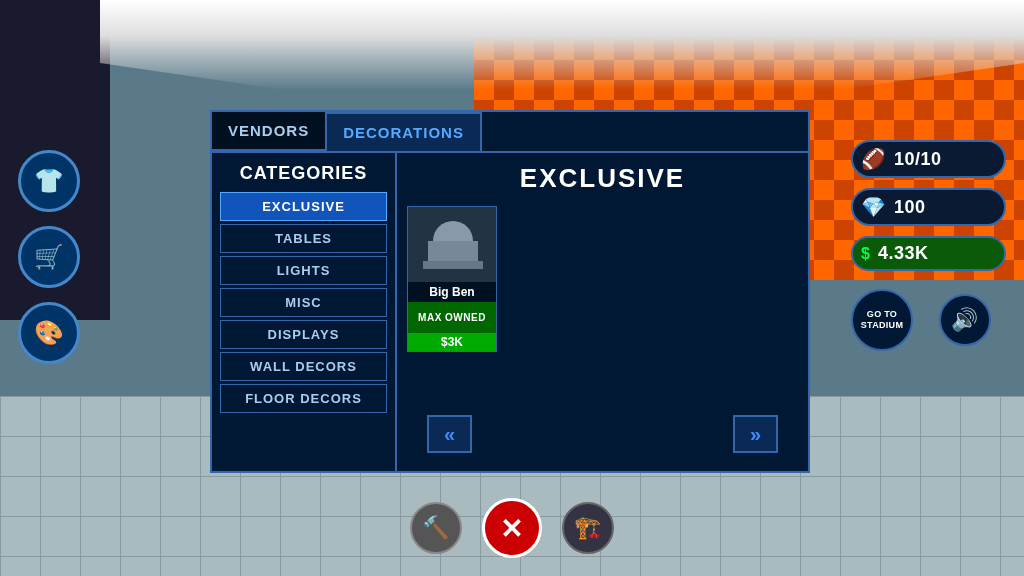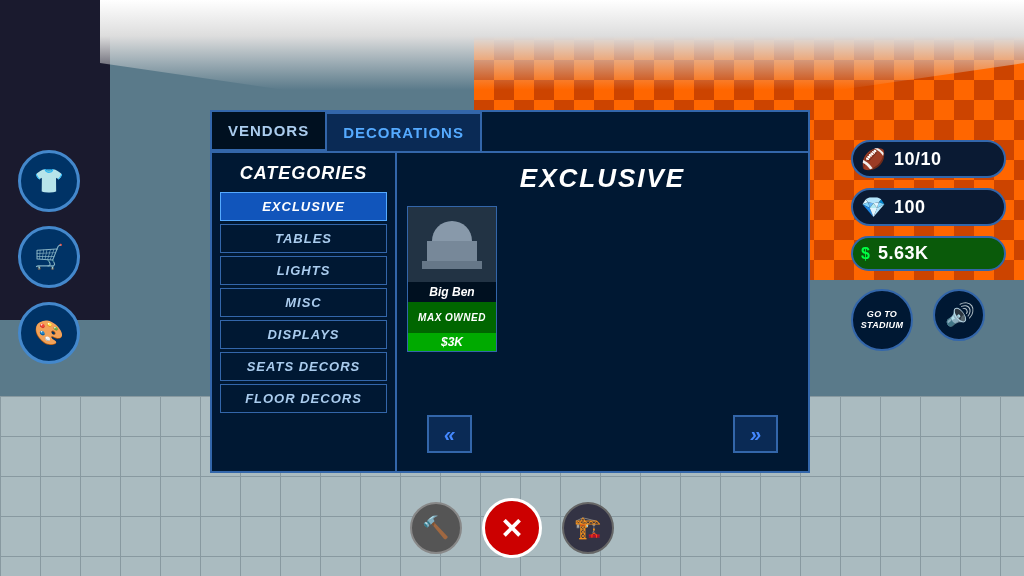--- a/index.html
+++ b/index.html
@@ -126,21 +126,20 @@
       background: #001020;
       border-bottom: 2px solid #3366aa;
     }
 
     
     .panel-body {
       display: flex;
       background: #001833;
       border-top: 2px solid #3366aa;
       min-height: 320px;
-      font-style: italic;
     }
 
     
     .categories-col {
       width: 185px;
       border-right: 2px solid #3366aa;
       padding: 10px 8px;
     }
 
     .categories-title {
@@ -195,21 +194,20 @@
       flex-wrap: wrap;
       gap: 10px;
     }
 
     .item-card {
       width: 90px;
       background: #001020;
       border: 1px solid #3366aa;
       display: flex;
       flex-direction: column;
-      align-items: center;
       overflow: hidden;
     }
 
     .item-image {
       width: 90px;
       height: 75px;
       background: #223344;
       display: flex;
       align-items: center;
       justify-content: center;
@@ -344,23 +342,23 @@
       height: 52px;
       display: flex;
       align-items: center;
       justify-content: center;
       cursor: pointer;
       font-size: 22px;
     }
 
     .hud-bottom-row {
       display: flex;
-      gap: 20px;
+      gap: 26px;
+      align-items: center;
       margin-top: 8px;
-      font-style: italic;
     }
 
     
     .bottom-toolbar {
       position: absolute;
       bottom: 18px;
       left: 50%;
       transform: translateX(-50%);
       display: flex;
       gap: 20px;
@@ -443,21 +441,21 @@
   <div class="panel-body">
 
     <div class="categories-col">
       <div class="categories-title">CATEGORIES</div>
 
       <div class="cat-item active">EXCLUSIVE</div>
       <div class="cat-item">TABLES</div>
       <div class="cat-item">LIGHTS</div>
       <div class="cat-item">MISC</div>
       <div class="cat-item">DISPLAYS</div>
-      <div class="cat-item">SEATS DECORS</div>
+      <div class="cat-item">WALL DECORS</div>
       <div class="cat-item">FLOOR DECORS</div>
     </div>
 
     <div class="content-area">
       <div class="content-title">EXCLUSIVE</div>
 
       <div class="items-grid">
 
         <div class="item-card">
           <div class="item-image">
@@ -485,21 +483,21 @@
   <div class="hud-bar football">
     <span class="hud-icon">🏈</span>
     <span class="hud-value">10/10</span>
   </div>
   <div class="hud-bar diamond">
     <span class="hud-icon">💎</span>
     <span class="hud-value">100</span>
   </div>
   <div class="hud-bar money">
     <span class="hud-icon" style="font-size:16px;font-weight:900;color:#00ff44;">$</span>
-    <span class="hud-value">5.63K</span>
+    <span class="hud-value">4.33K</span>
   </div>
   <div class="hud-bottom-row">
     <div class="go-stadium-btn">
       <span>GO TO<br>STADIUM</span>
     </div>
     <div class="sound-btn">
       <span>🔊</span>
     </div>
   </div>
 </div>

